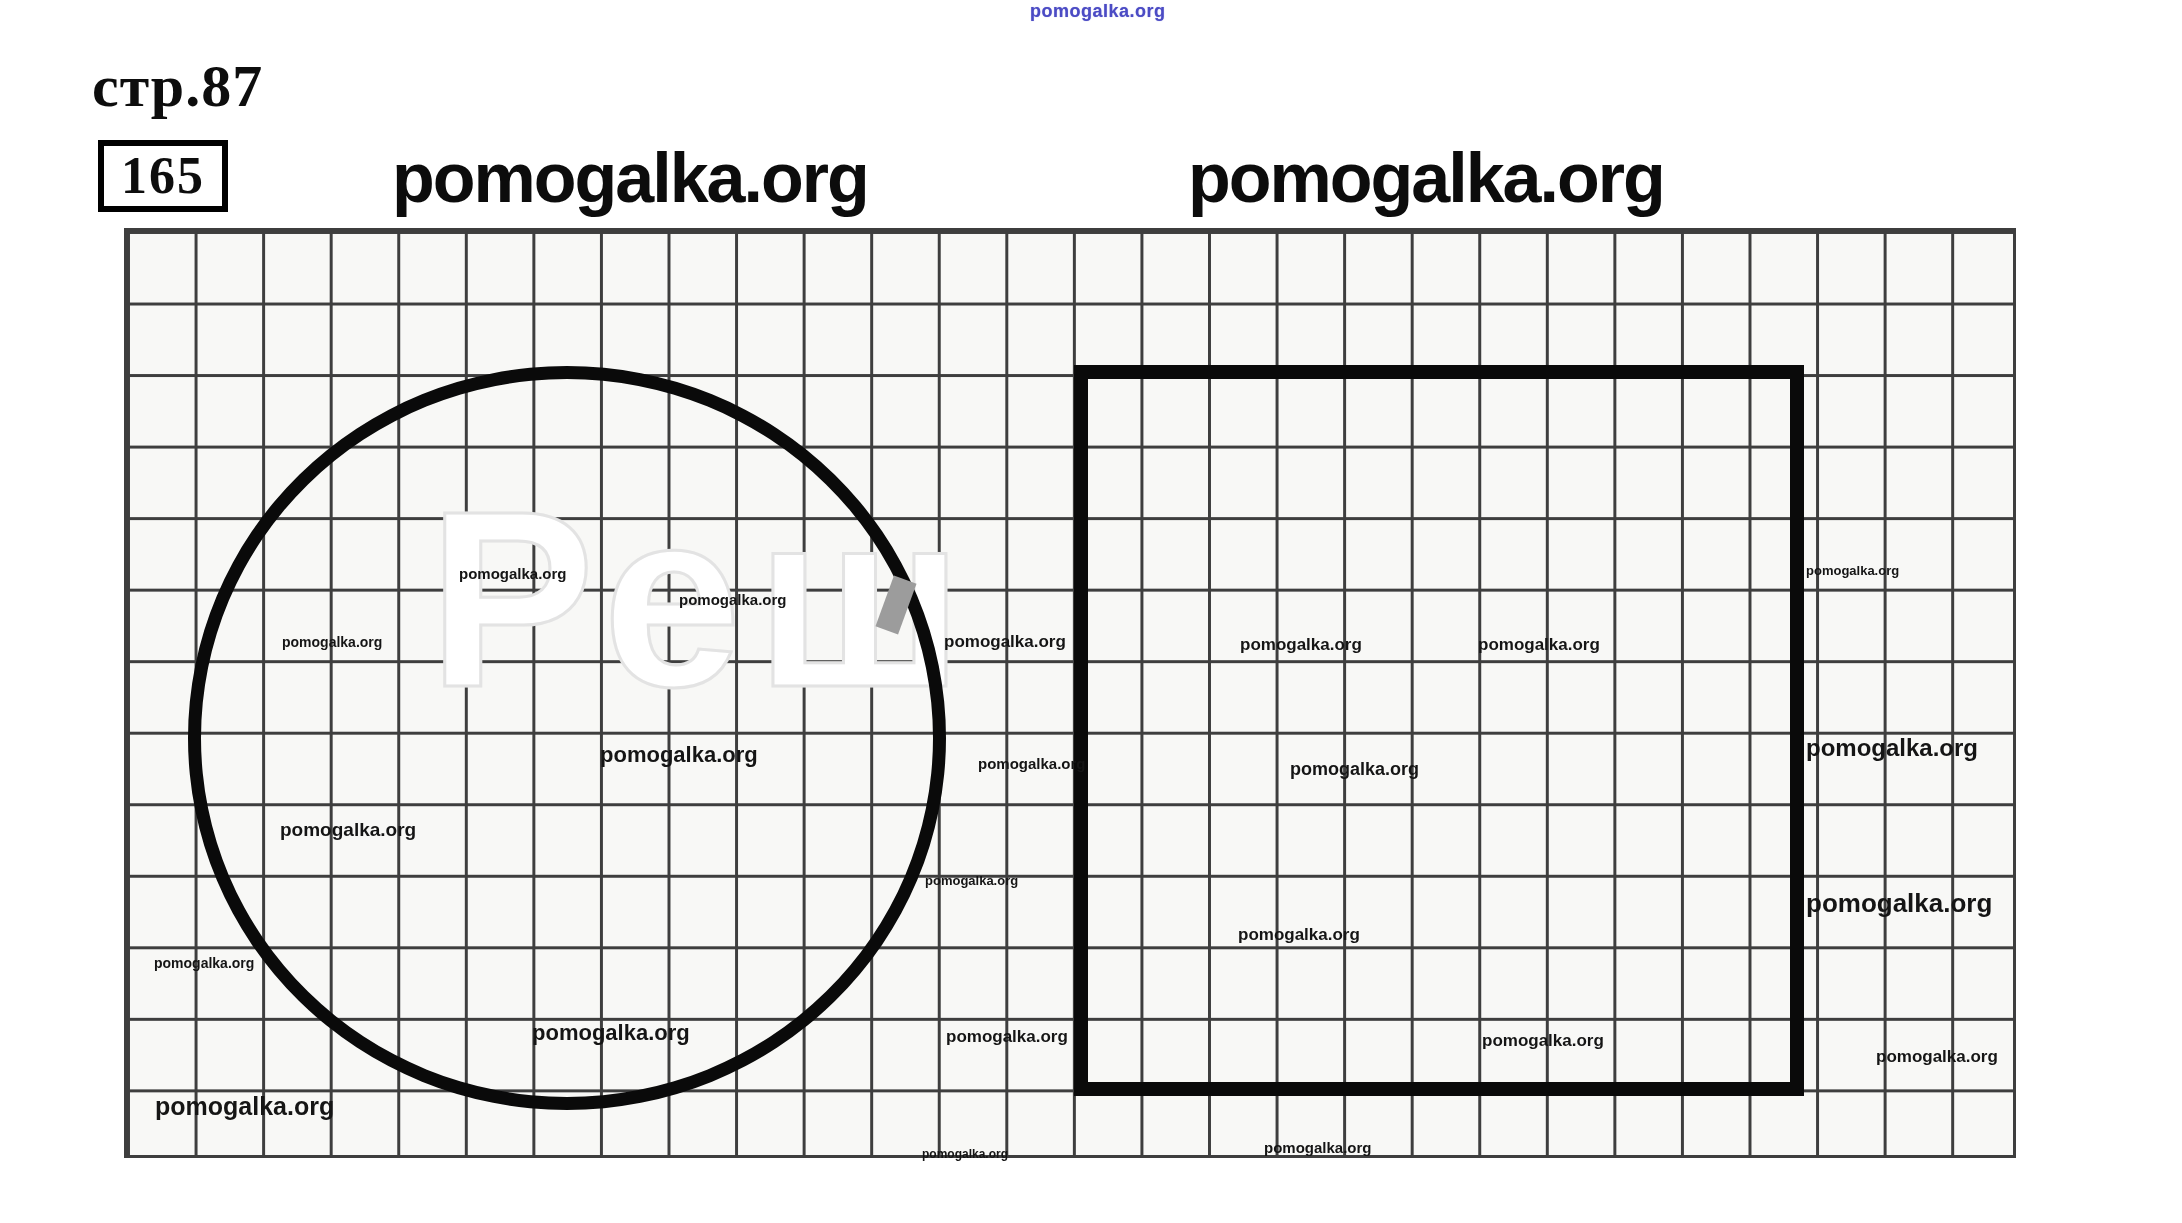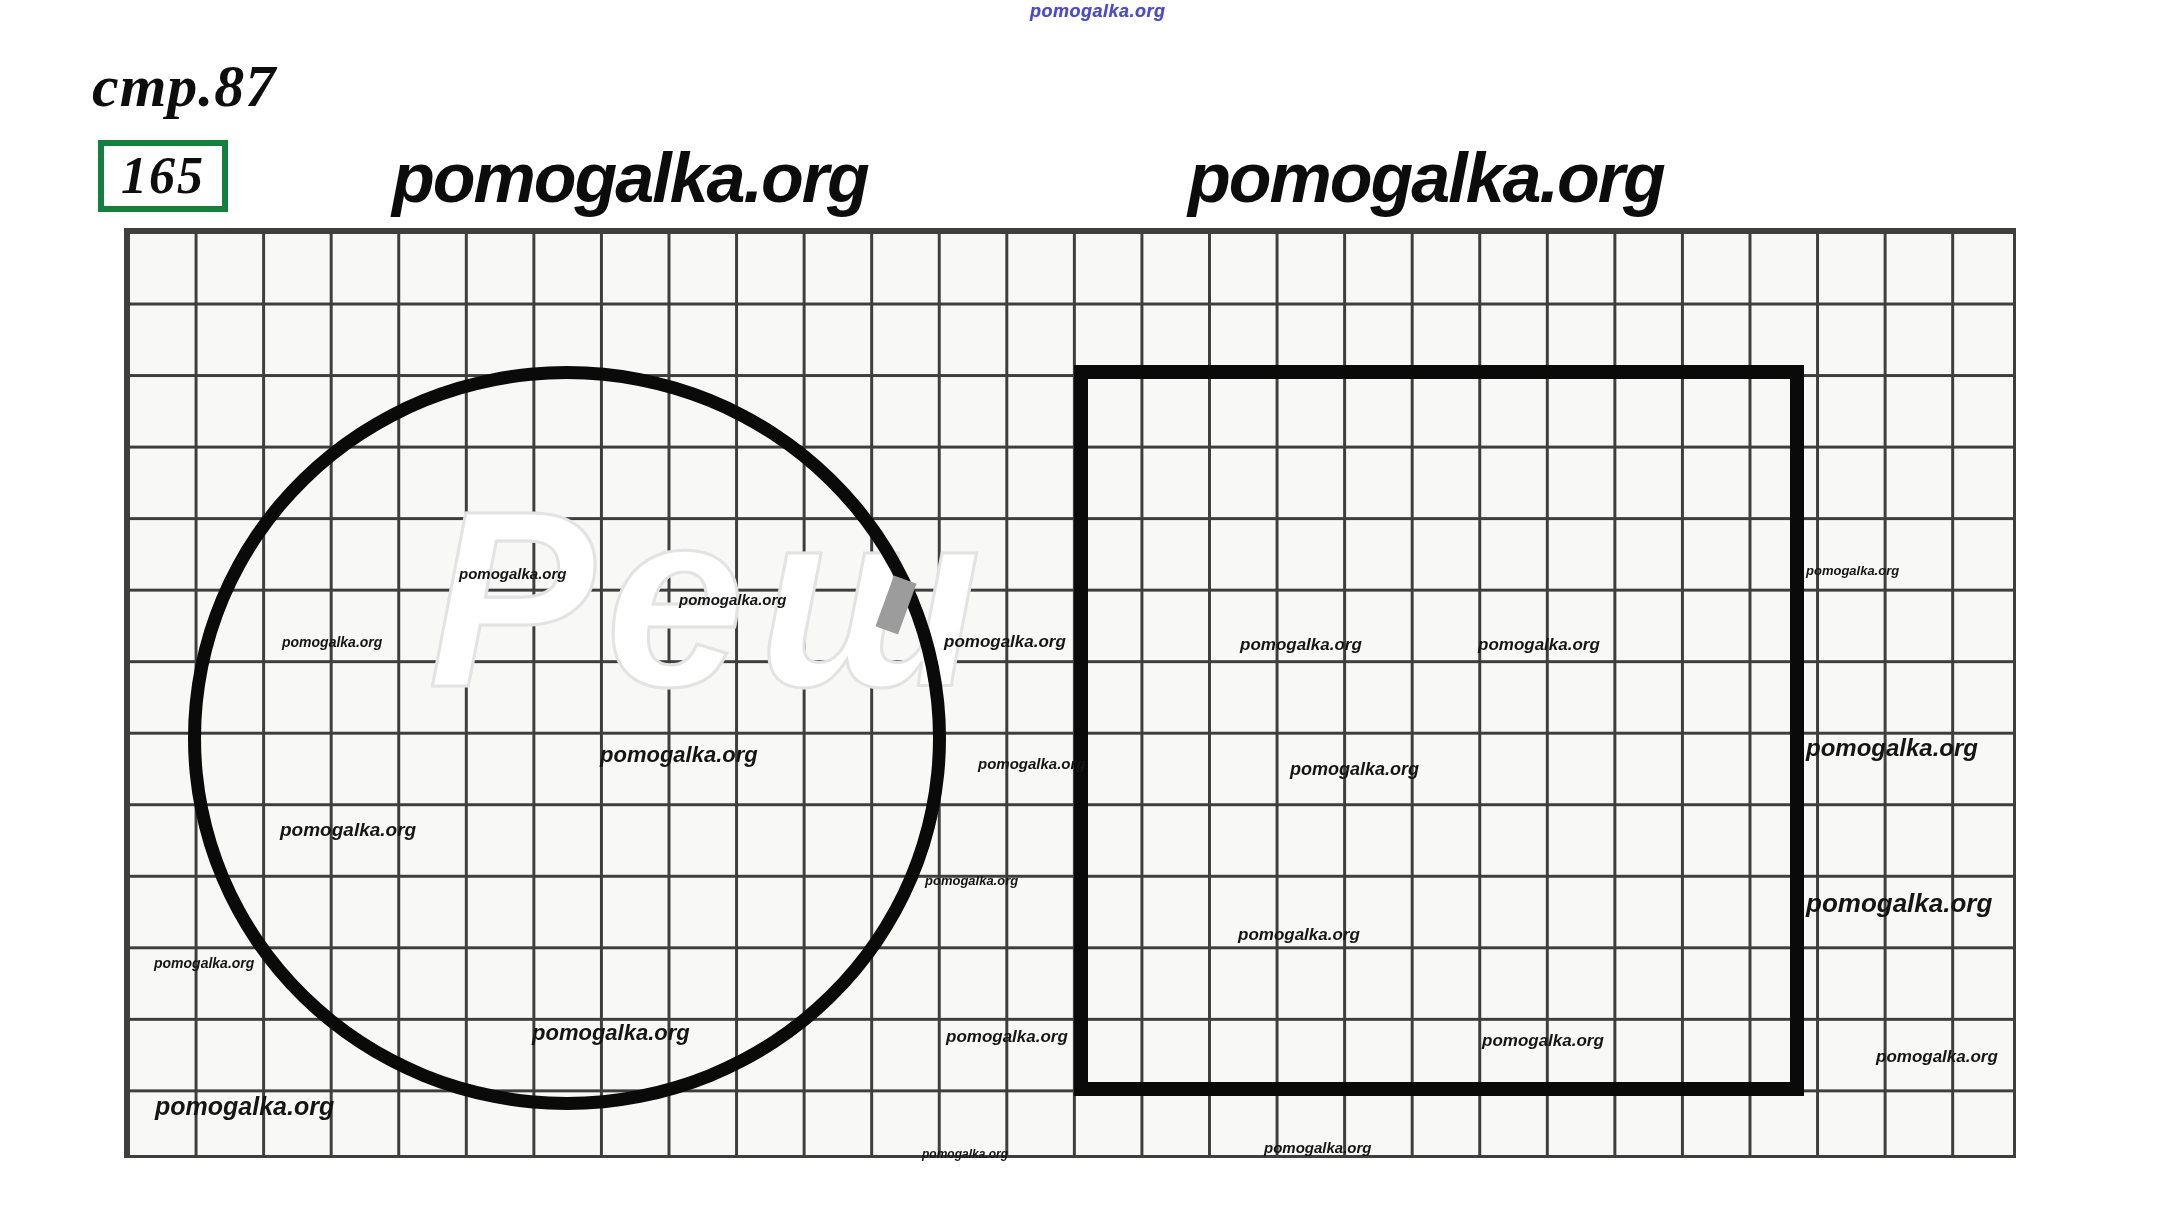--- a/index.html
+++ b/index.html
@@ -4,21 +4,20 @@
 <style>
   * { margin: 0; padding: 0; box-sizing: border-box; }
   html, body { background: #ffffff; }
   .page {
     position: relative;
     width: 2182px;
     height: 1223px;
     background: #ffffff;
     overflow: hidden;
     font-family: "Liberation Sans", sans-serif;
-    font-style: italic;
   }
 
   
   .top-blue-wm {
     position: absolute;
     left: 1030px; top: 1px;
     font-size: 18px;
     font-weight: 700;
     color: #4b4bc4;
     text-shadow: 0 0 1px #9a9ae0;
@@ -37,21 +36,21 @@
     color: #0d0d0d;
     letter-spacing: 1px;
     z-index: 6;
   }
 
   
   .task-box {
     position: absolute;
     left: 98px; top: 140px;
     width: 130px; height: 72px;
-    border: 6px solid #15803d;
+    border: 6px solid #000000;
     background: #ffffff;
     display: flex;
     align-items: center;
     justify-content: center;
     z-index: 6;
   }
   .task-box span {
     font-family: "Liberation Serif", serif;
     font-weight: 700;
     font-size: 52px;

